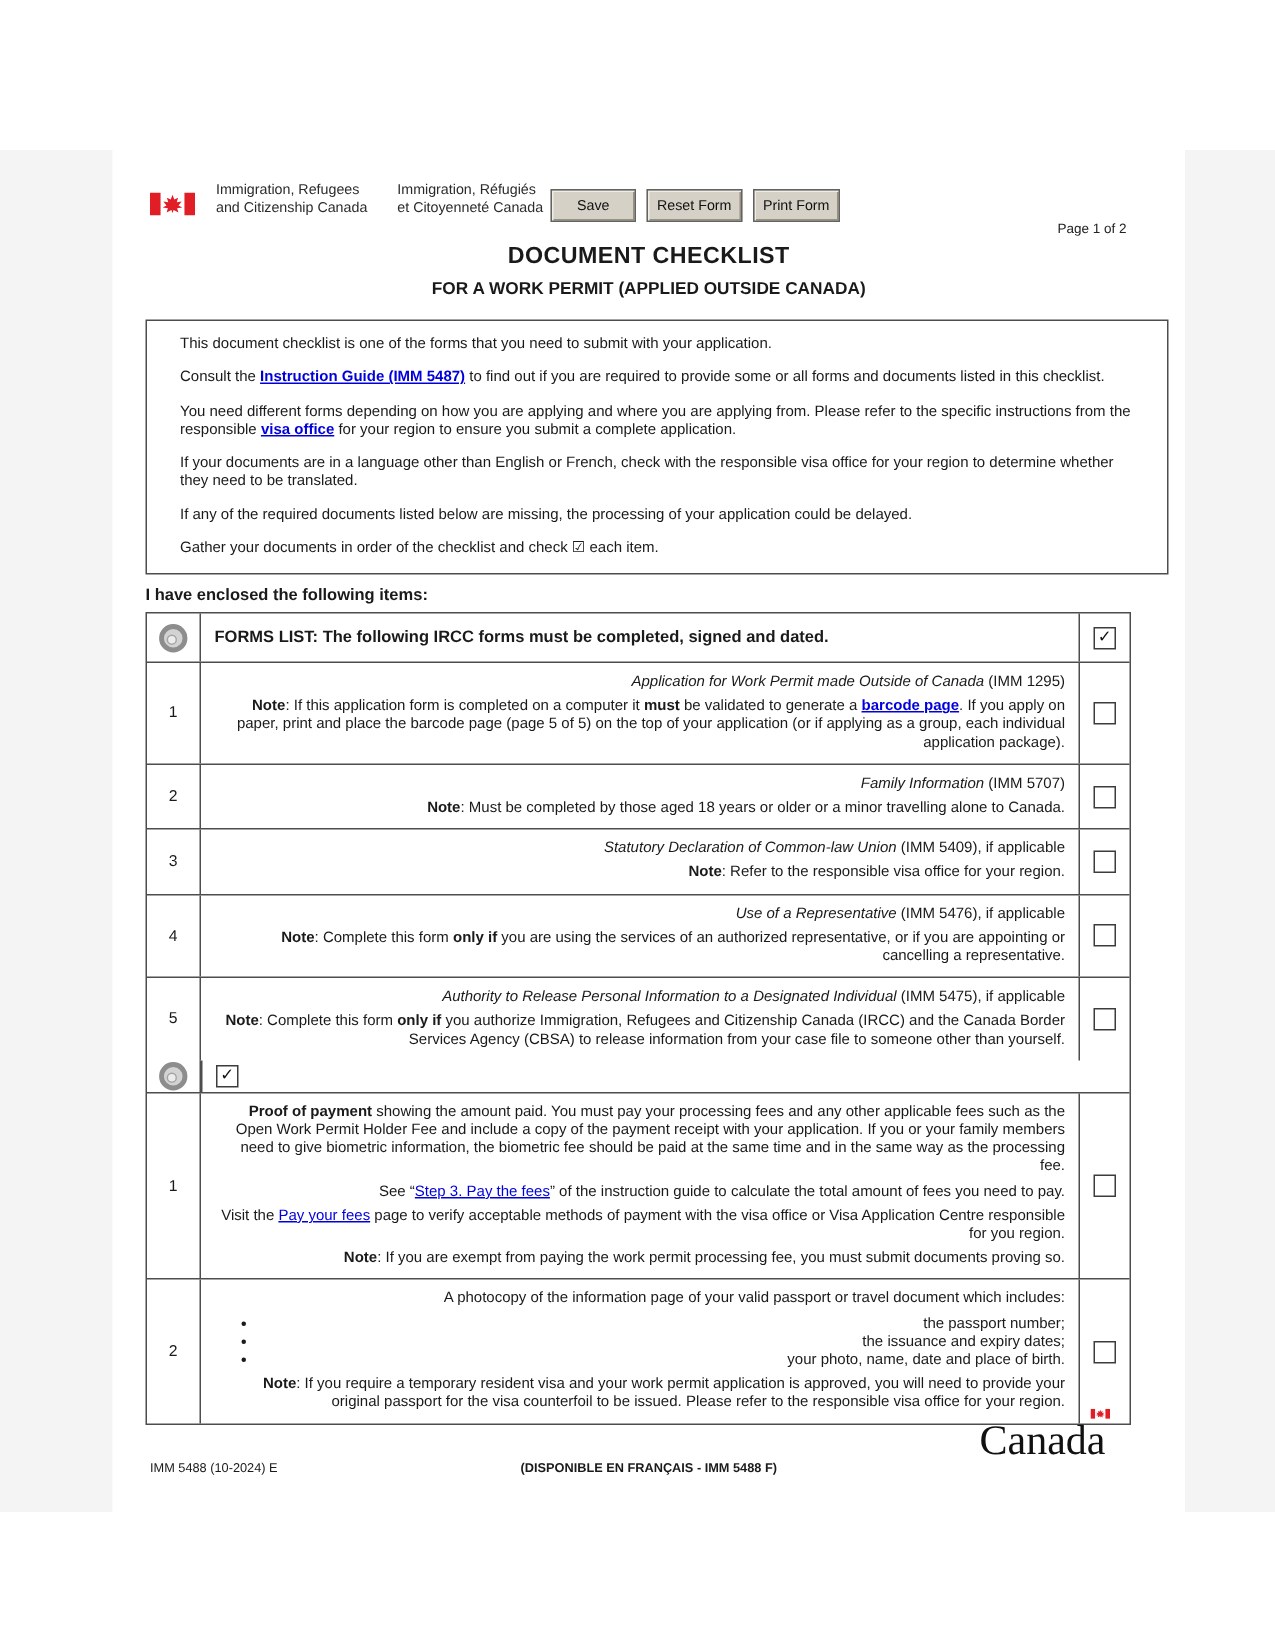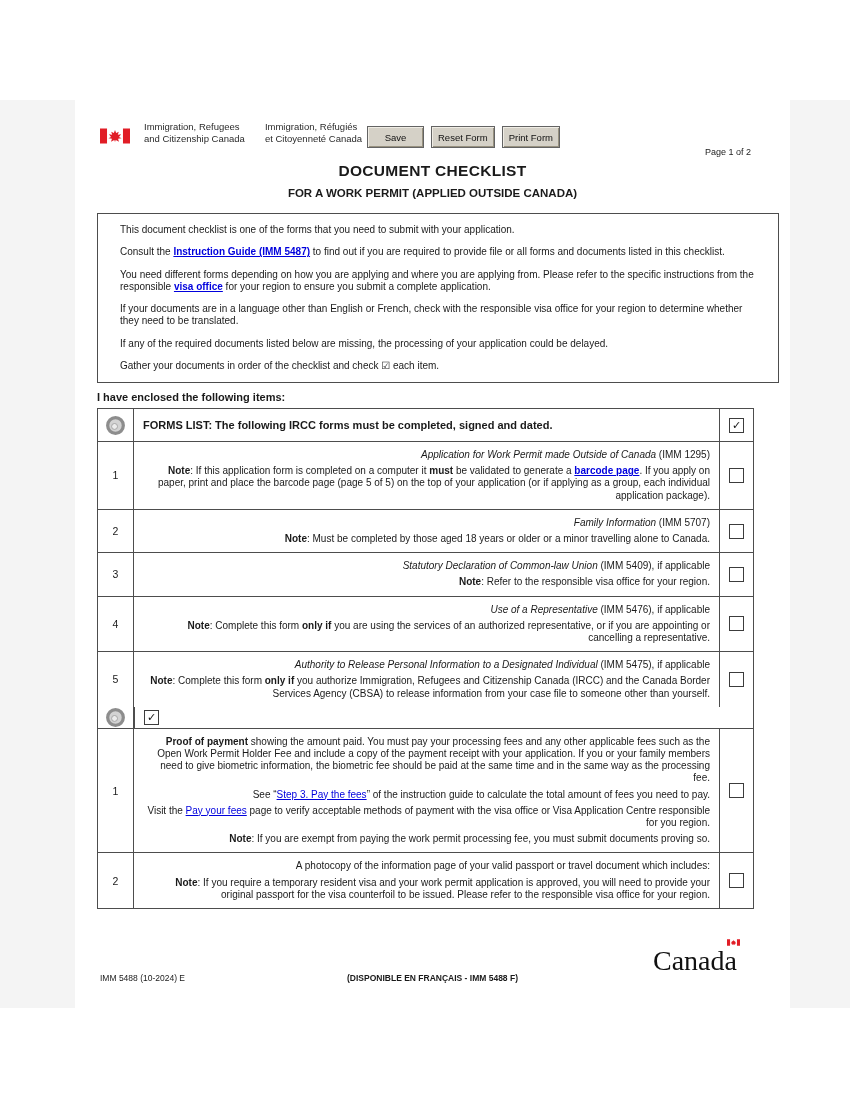--- a/index.html
+++ b/index.html
@@ -95,21 +95,21 @@
 
   <div class="page-indicator">Page 1 of 2</div>
 
   <div class="doc-title">
     <div class="t1">DOCUMENT CHECKLIST</div>
     <div class="t2">FOR A WORK PERMIT (APPLIED OUTSIDE CANADA)</div>
   </div>
 
   <div class="intro-box" id="intro-box">
       <p><span>This document checklist is one of the forms that you need to submit with your application.</span></p>
-      <p><span>Consult the </span><a class="seg-bl" href="#">Instruction Guide (IMM 5487)</a><span> to find out if you are required to provide file or all forms and documents listed in this checklist.</span></p>
+      <p><span>Consult the </span><a class="seg-bl" href="#">Instruction Guide (IMM 5487)</a><span> to find out if you are required to provide some or all forms and documents listed in this checklist.</span></p>
       <p><span>You need different forms depending on how you are applying and where you are applying from. Please refer to the specific instructions from the responsible </span><a class="seg-bl" href="#">visa office</a><span> for your region to ensure you submit a complete application.</span></p>
       <p><span>If your documents are in a language other than English or French, check with the responsible visa office for your region to determine whether they need to be translated.</span></p>
       <p><span>If any of the required documents listed below are missing, the processing of your application could be delayed.</span></p>
       <p><span>Gather your documents in order of the checklist and check ☑ each item.</span></p>
     </div>
 
   <div class="enclosed">I have enclosed the following items:</div>
 
   <div class="checklist">
     <div>
@@ -197,20 +197,25 @@
             <p><span class="seg-b">Note</span><span>: If you are exempt from paying the work permit processing fee, you must submit documents proving so.</span></p>
           </div>
           <div class="cchk">
             <span class="checkbox"></span>
           </div>
         </div>
         <div class="crow">
           <div class="cnum">2</div>
           <div class="cbody">
             <p><span>A photocopy of the information page of your valid passport or travel document which includes:</span></p>
+            <ul>
+              <li>the passport number;</li>
+              <li>the issuance and expiry dates;</li>
+              <li>your photo, name, date and place of birth.</li>
+            </ul>
             <p><span class="seg-b">Note</span><span>: If you require a temporary resident visa and your work permit application is approved, you will need to provide your original passport for the visa counterfoil to be issued. Please refer to the responsible visa office for your region.</span></p>
           </div>
           <div class="cchk">
             <span class="checkbox"></span>
           </div>
         </div>
       </div>
   </div>
 
   <div class="footer-left">IMM 5488 (10-2024) E</div>

